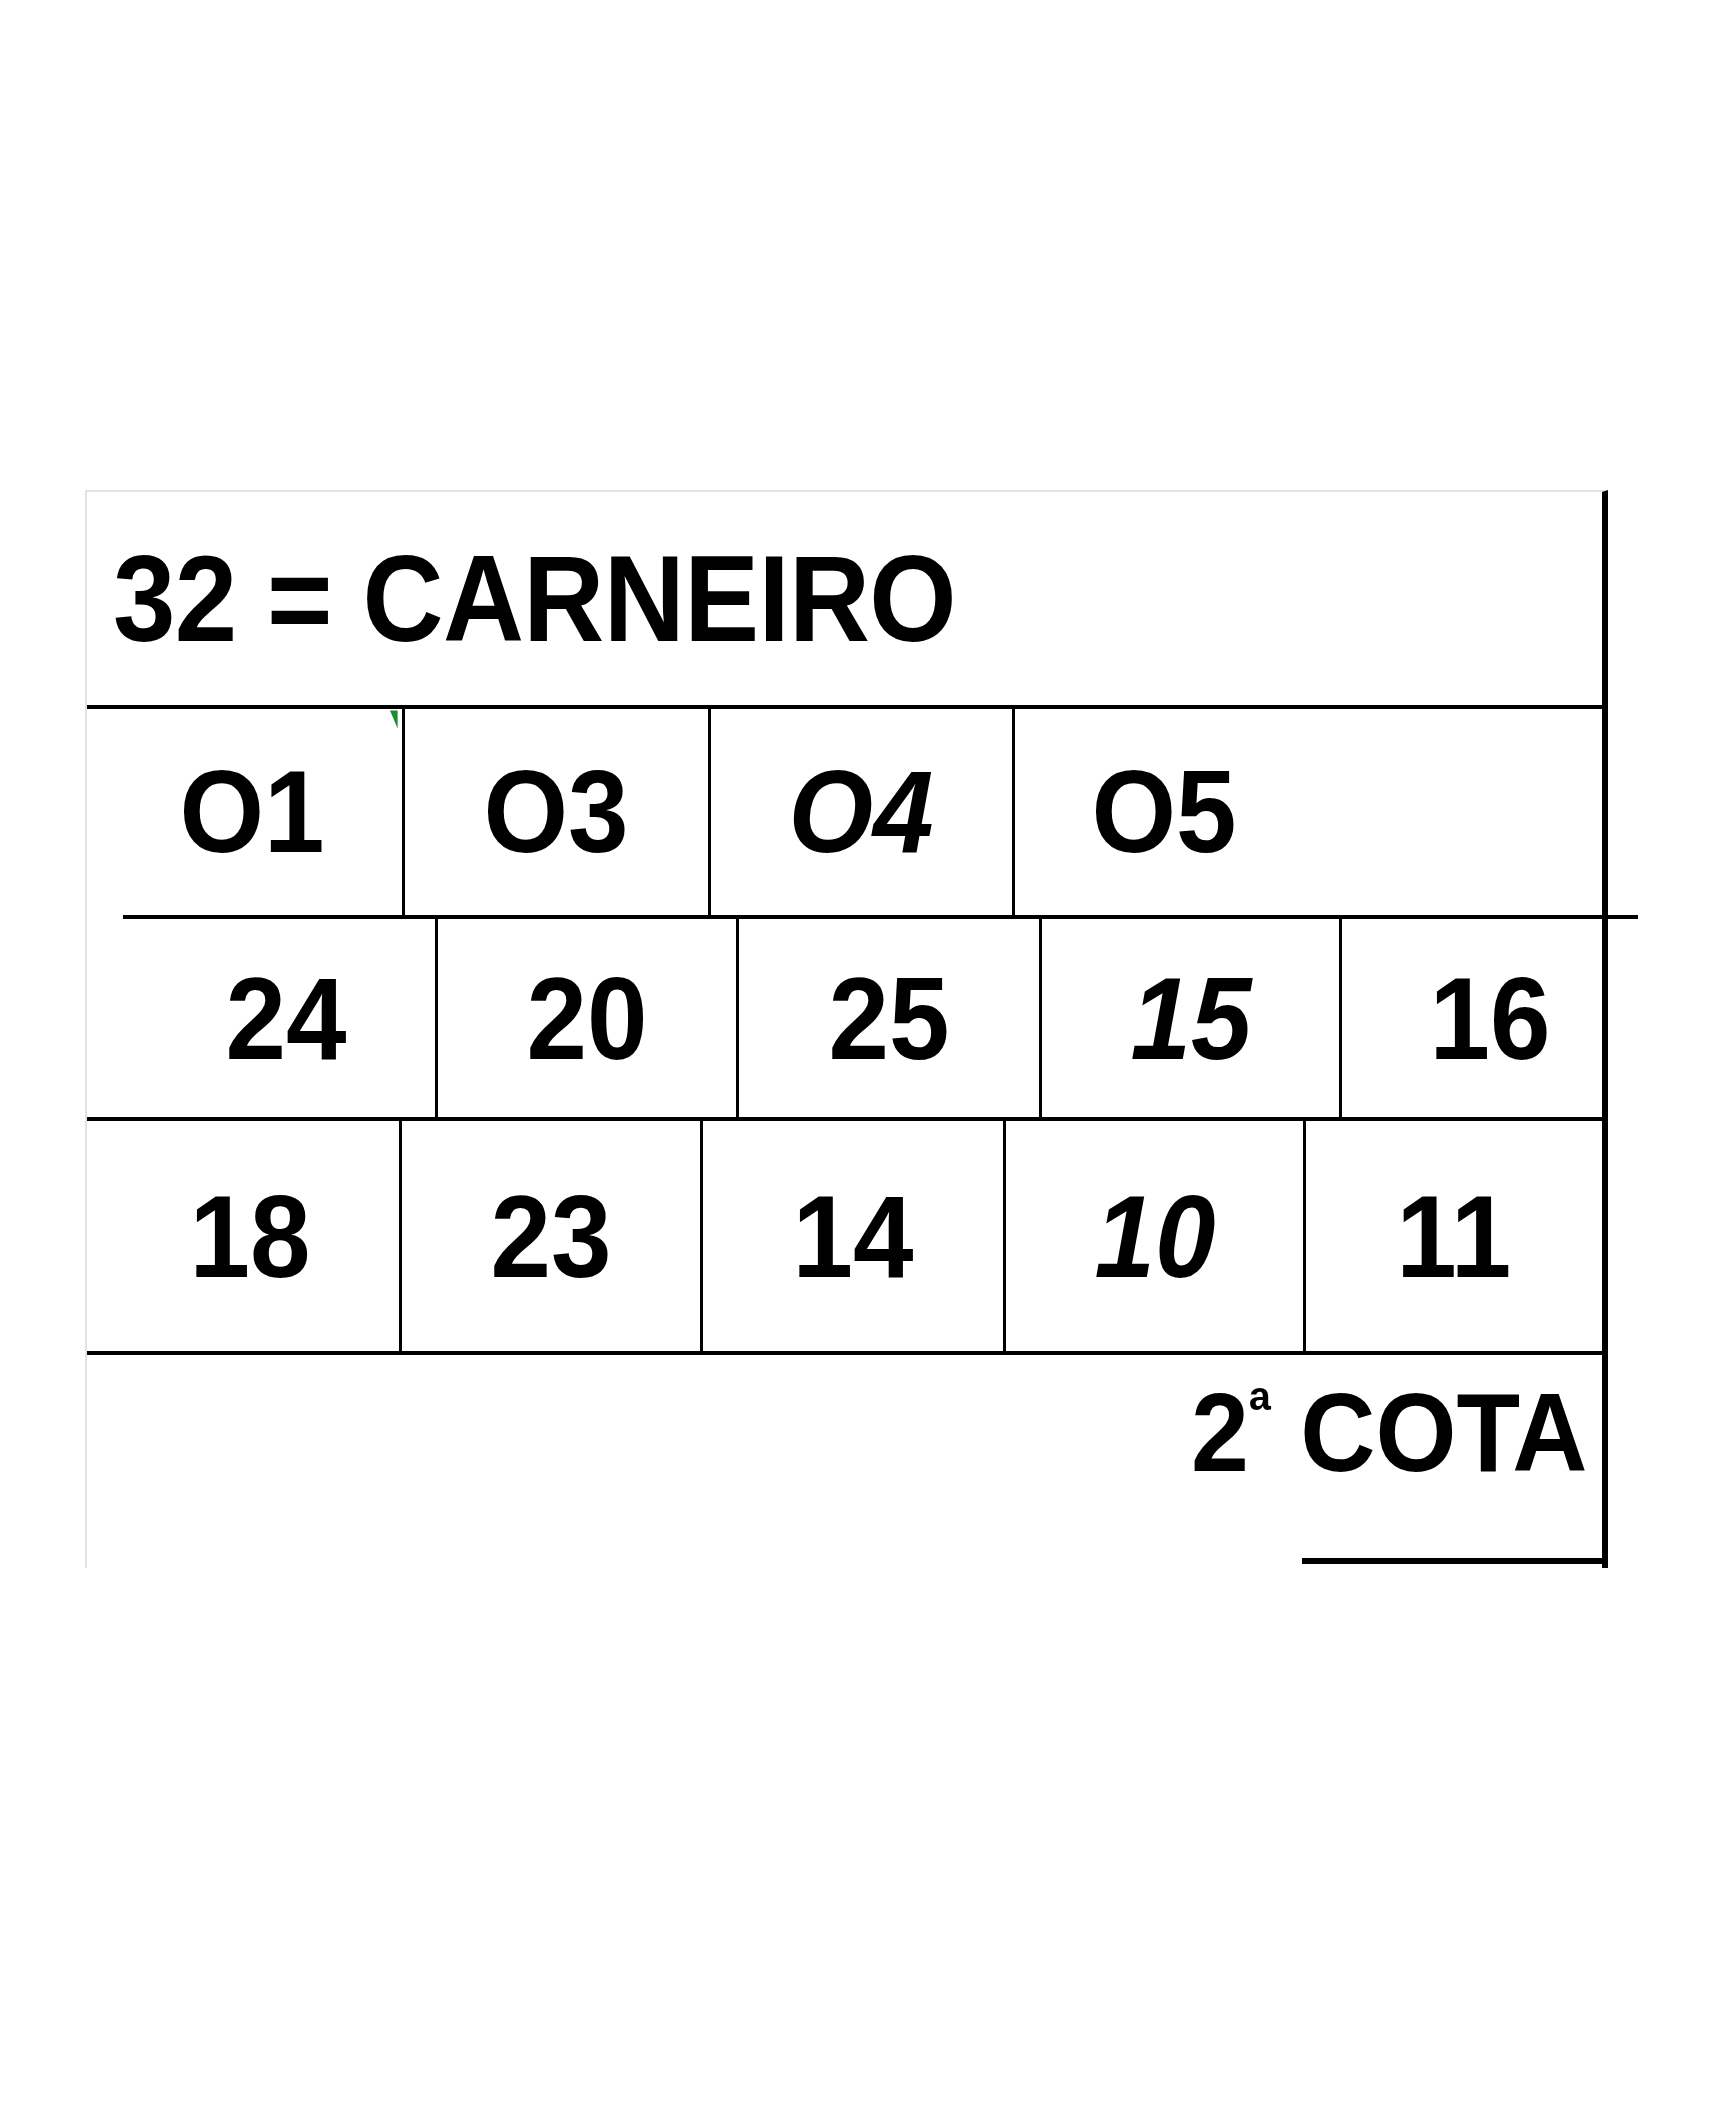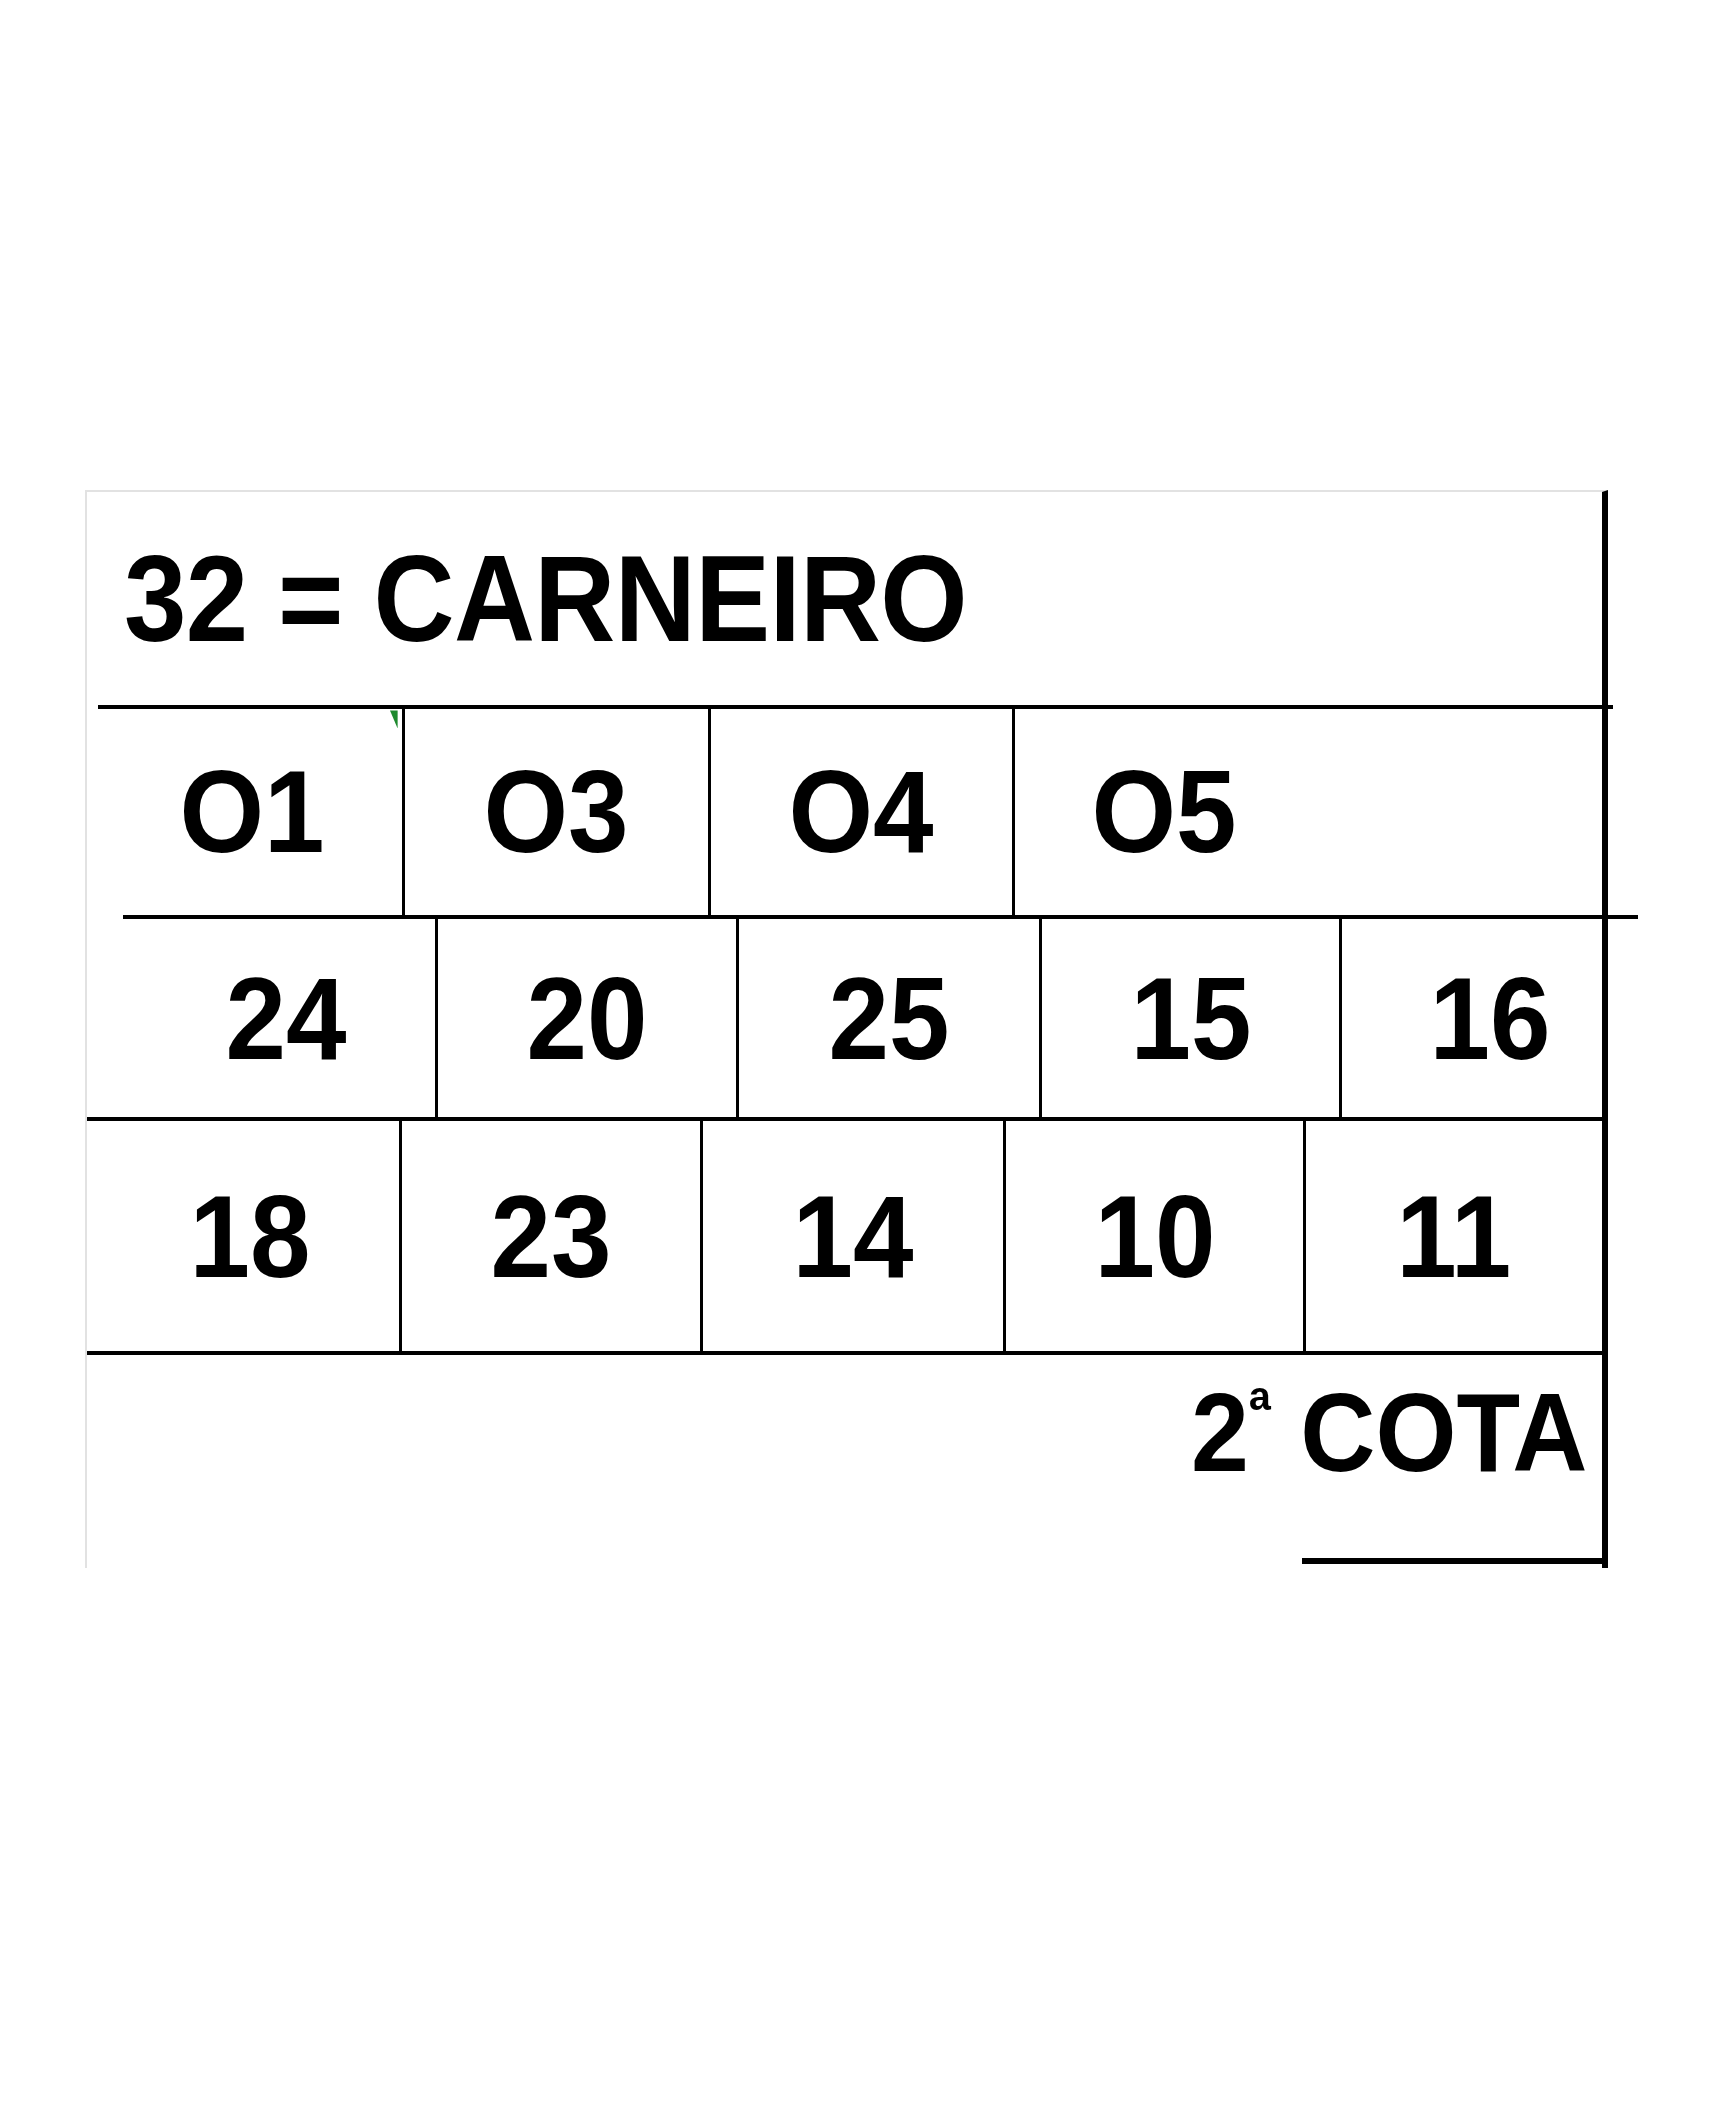--- a/index.html
+++ b/index.html
@@ -41,21 +41,20 @@
   .title-row {
     position: absolute;
     left: 0;
     top: 0;
     width: 100%;
     height: 217px;      
     box-sizing: border-box;
     border-bottom: 4.9px solid #000000;
     display: flex;
     align-items: center;
-    margin-left: 11px;
   }
   .title-text {
     display: block;
     margin-left: 26px;
     font-size: 122px;
     line-height: 1;
     font-weight: bold;
     letter-spacing: -0.7px;
     color: #000000;
     transform: scaleX(0.92);
@@ -88,21 +87,21 @@
     box-sizing: border-box;
     display: flex;
     align-items: center;
     justify-content: center;
     border-right: 3.5px solid #000000;
     overflow: hidden;
   }
   .cell.c0 { width: 303px; }
   .cell.c1 { width: 305px; }
   .cell.c2 { width: 306px; }
-  .cell.c3 { width: 304px; }
+  .cell.c3 { width: 304px; font-style: italic; }
   .cell.c4 { width: 299px; border-right: none; }
 
   .cell-text {
     font-size: 117px;
     line-height: 1;
     font-weight: bold;
     color: #000000;
     transform: scaleX(0.93);
     white-space: nowrap;
   }

